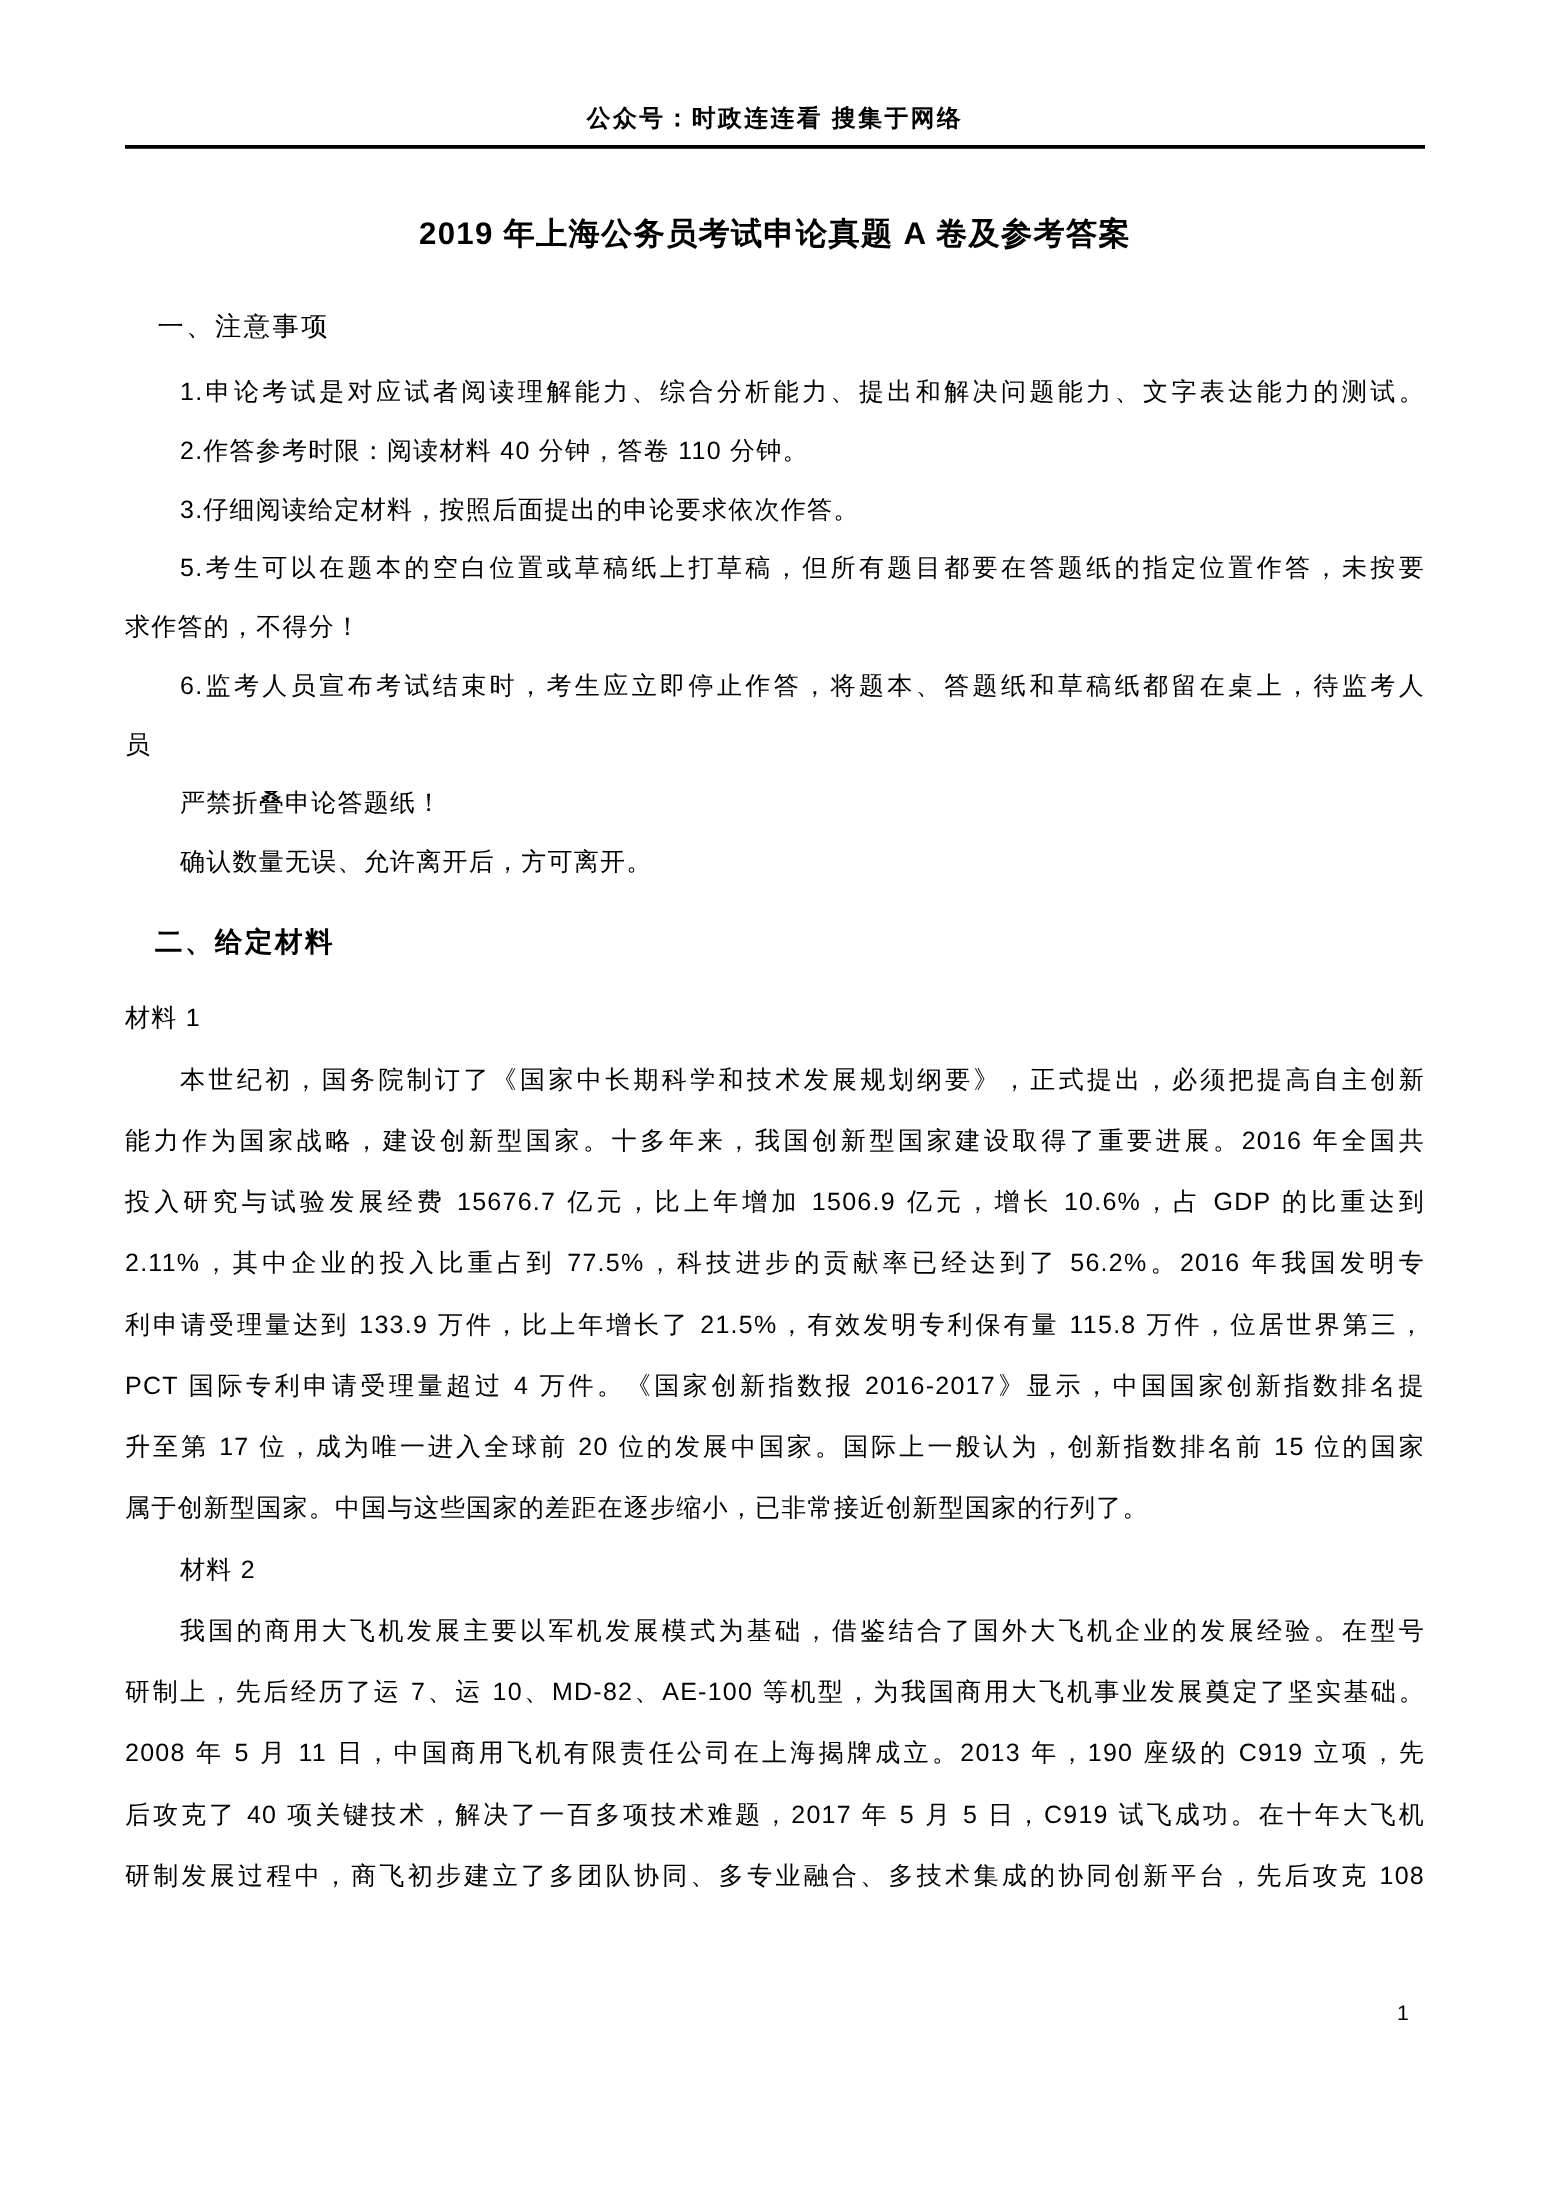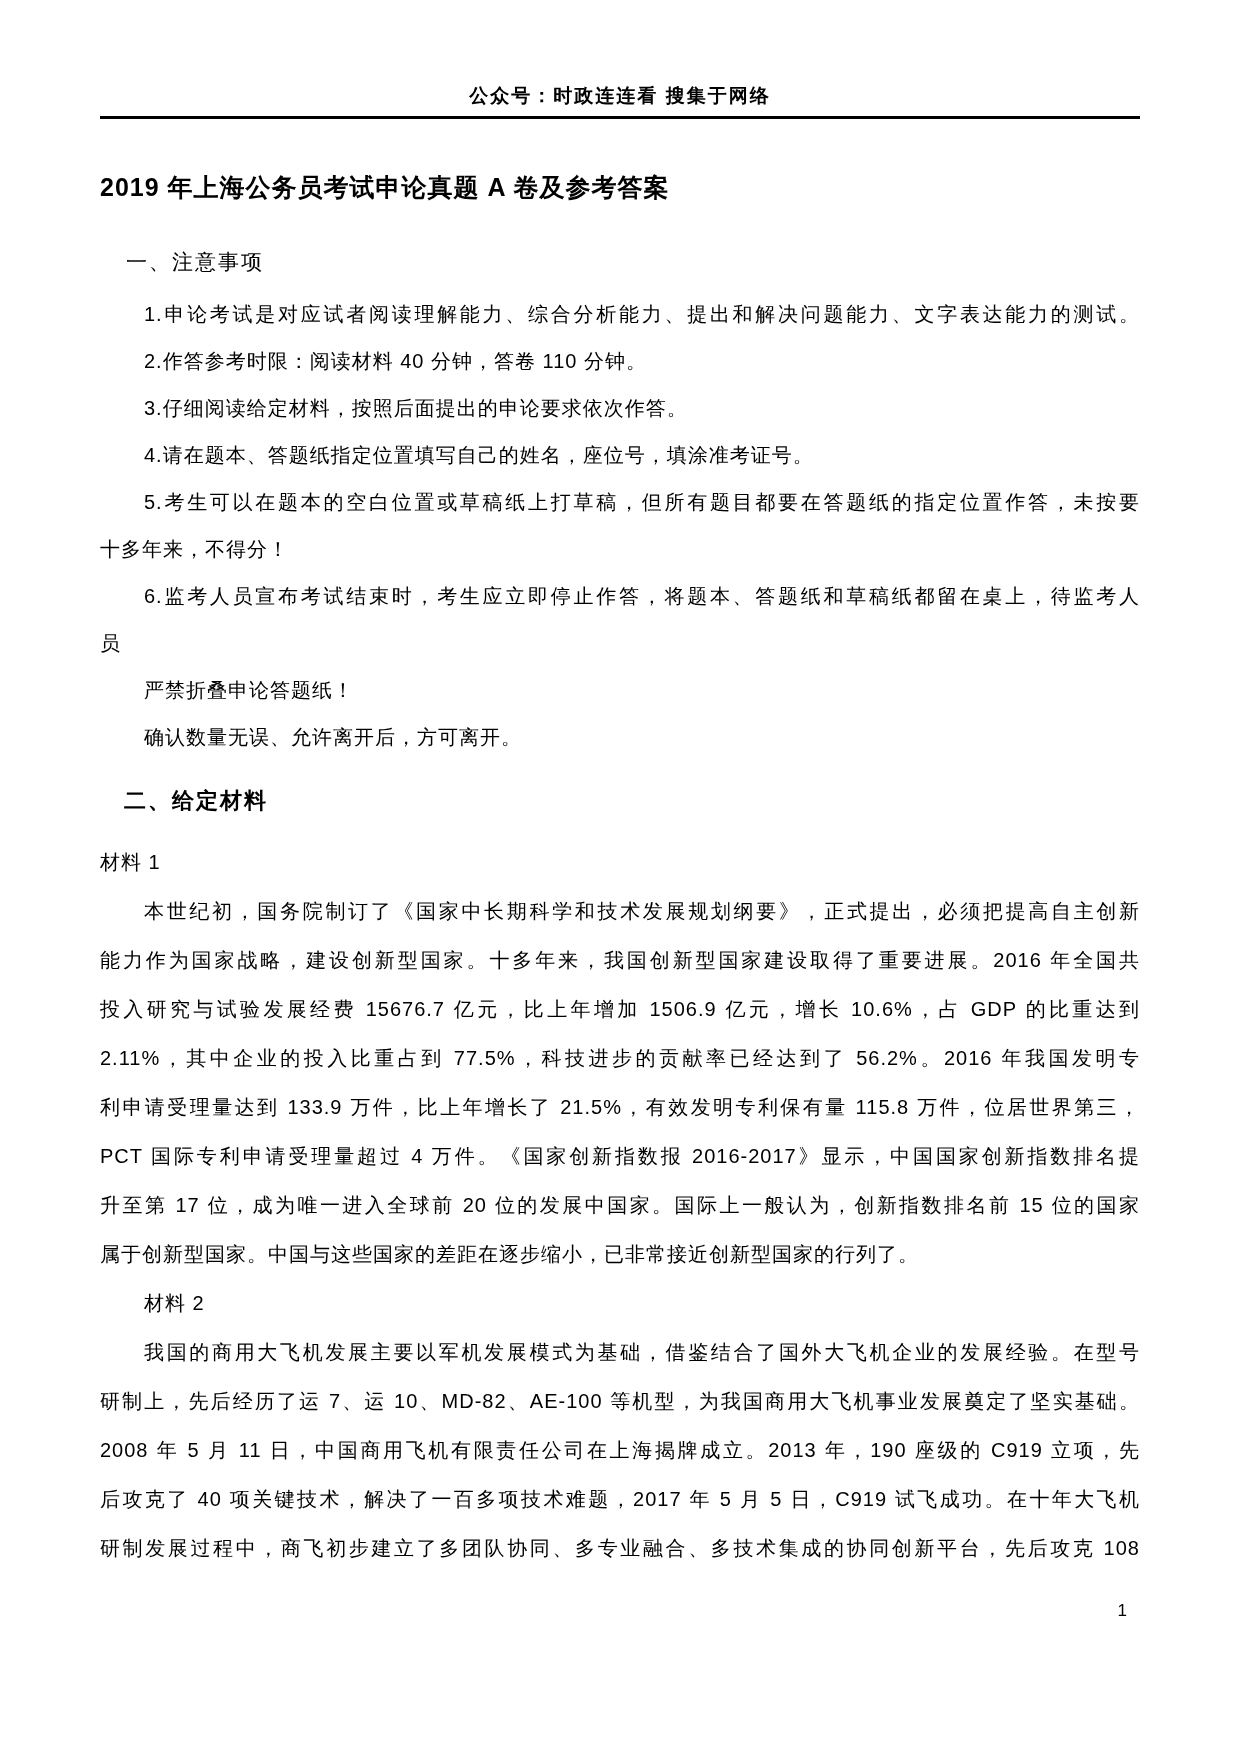--- a/index.html
+++ b/index.html
@@ -22,21 +22,21 @@
     text-align: center;
   }
   .watermark {
     font-weight: bold;
     font-size: 19px;
     line-height: 24px;
     letter-spacing: 2px;
   }
   .doc-title {
     margin-top: 50px;
-    text-align: left;
+    text-align: center;
     font-size: 25px;
     font-weight: bold;
     letter-spacing: 1px;
     line-height: 36px;
   }
   .h1 {
     margin: 42px 0 0 0;
     padding-left: 26px;
     font-size: 21px;
     font-weight: normal;
@@ -87,23 +87,22 @@
     <span class="watermark">公众号：时政连连看 搜集于网络</span>
   </div>
 
   <div class="doc-title">2019 年上海公务员考试申论真题 A 卷及参考答案</div>
 
   <div class="h1">一、注意事项</div>
 
   <div class="nline first indent fill">1.申论考试是对应试者阅读理解能力、综合分析能力、提出和解决问题能力、文字表达能力的测试。</div>
   <div class="nline indent">2.作答参考时限：阅读材料 40 分钟，答卷 110 分钟。</div>
   <div class="nline indent">3.仔细阅读给定材料，按照后面提出的申论要求依次作答。</div>
-  <div class="nline indent">4.请在题本、答题纸指定位置填写自己的姓名，座位号，填涂准考证号。</div>
   <div class="nline indent fill">5.考生可以在题本的空白位置或草稿纸上打草稿，但所有题目都要在答题纸的指定位置作答，未按要</div>
-  <div class="nline">十多年来，不得分！</div>
+  <div class="nline">求作答的，不得分！</div>
   <div class="nline indent fill">6.监考人员宣布考试结束时，考生应立即停止作答，将题本、答题纸和草稿纸都留在桌上，待监考人</div>
   <div class="nline">员</div>
   <div class="nline indent">严禁折叠申论答题纸！</div>
   <div class="nline indent">确认数量无误、允许离开后，方可离开。</div>
 
   <div class="h2">二、给定材料</div>
 
   <div class="mline first">材料 1</div>
   <div class="mline indent fill">本世纪初，国务院制订了《国家中长期科学和技术发展规划纲要》，正式提出，必须把提高自主创新</div>
   <div class="mline fill">能力作为国家战略，建设创新型国家。十多年来，我国创新型国家建设取得了重要进展。2016 年全国共</div>

